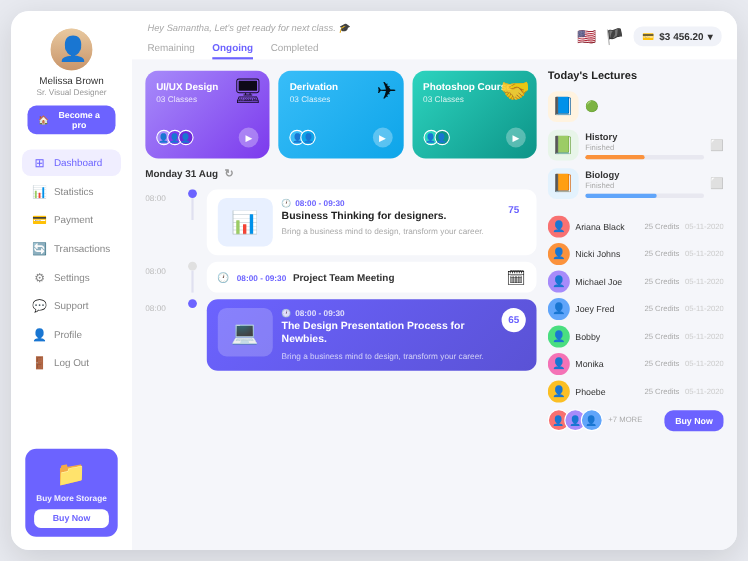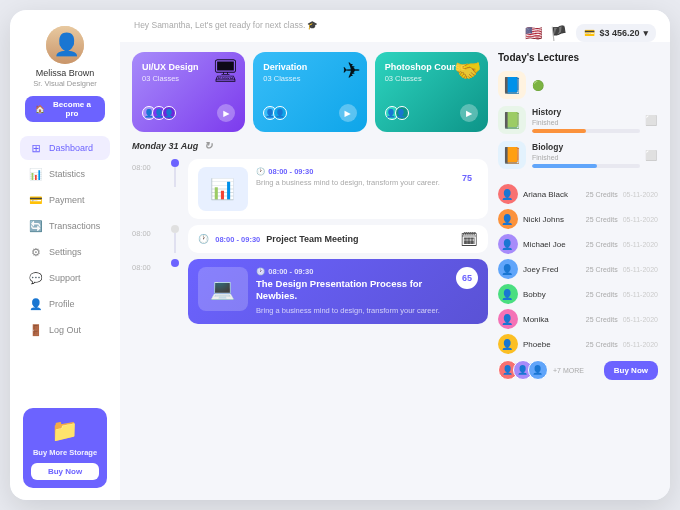--- a/index.html
+++ b/index.html
@@ -174,20 +174,21 @@
     .schedule-title {
       font-size: 16px;
       font-weight: 700;
       color: #222;
       margin-bottom: 1px;
     }
     .schedule-subtitle {
       font-size: 8.5px;
       color: #aaa;
       margin-bottom: 8px;
+      font-style: italic;
     }
     .tab-nav {
       display: flex;
       gap: 16px;
     }
     .tab-item {
       font-size: 9px;
       color: #aaa;
       padding-bottom: 4px;
       cursor: pointer;
@@ -306,21 +307,20 @@
     }
     
     .schedule-date-row {
       display: flex;
       align-items: center;
       gap: 6px;
       font-size: 9px;
       font-weight: 700;
       color: #333;
       flex-shrink: 0;
-      font-style: italic;
     }
     .refresh-icon {
       font-size: 10px;
       color: #999;
       cursor: pointer;
     }
     .timeline-area {
       flex: 1;
       display: flex;
       flex-direction: column;
@@ -637,20 +637,25 @@
         <button class="buy-now-btn">Buy Now</button>
       </div>
     </div>
   </div>
 
   <div class="main-area">
 
     <div class="top-bar">
       <div class="schedule-title-area">
         <div class="schedule-subtitle">Hey Samantha, Let's get ready for next class. 🎓</div>
+        <div class="tab-nav">
+          <div class="tab-item">Remaining</div>
+          <div class="tab-item active">Ongoing</div>
+          <div class="tab-item">Completed</div>
+        </div>
       </div>
       <div class="topbar-right">
         <span class="flag-icon">🇺🇸</span>
         <span class="flag-icon">🏴</span>
         <div class="balance-badge">
           <span>💳</span>
           <span>$3 456.20</span>
           <span>▾</span>
         </div>
       </div>
@@ -713,20 +718,21 @@
               <div class="t-dot"></div>
               <div class="t-line"></div>
             </div>
             <div class="event-card">
               <div class="event-card-img">📊</div>
               <div class="event-info">
                 <div class="event-time-label">
                   <span>🕐</span>
                   <span>08:00 - 09:30</span>
                 </div>
+                <div class="event-title">Business Thinking for designers.</div>
                 <div class="event-desc">Bring a business mind to design, transform your career.</div>
               </div>
               <div class="event-score">
                 <span>75</span>
               </div>
             </div>
           </div>
 
           <div class="timeline-item">
             <div class="time-label">08:00</div>

